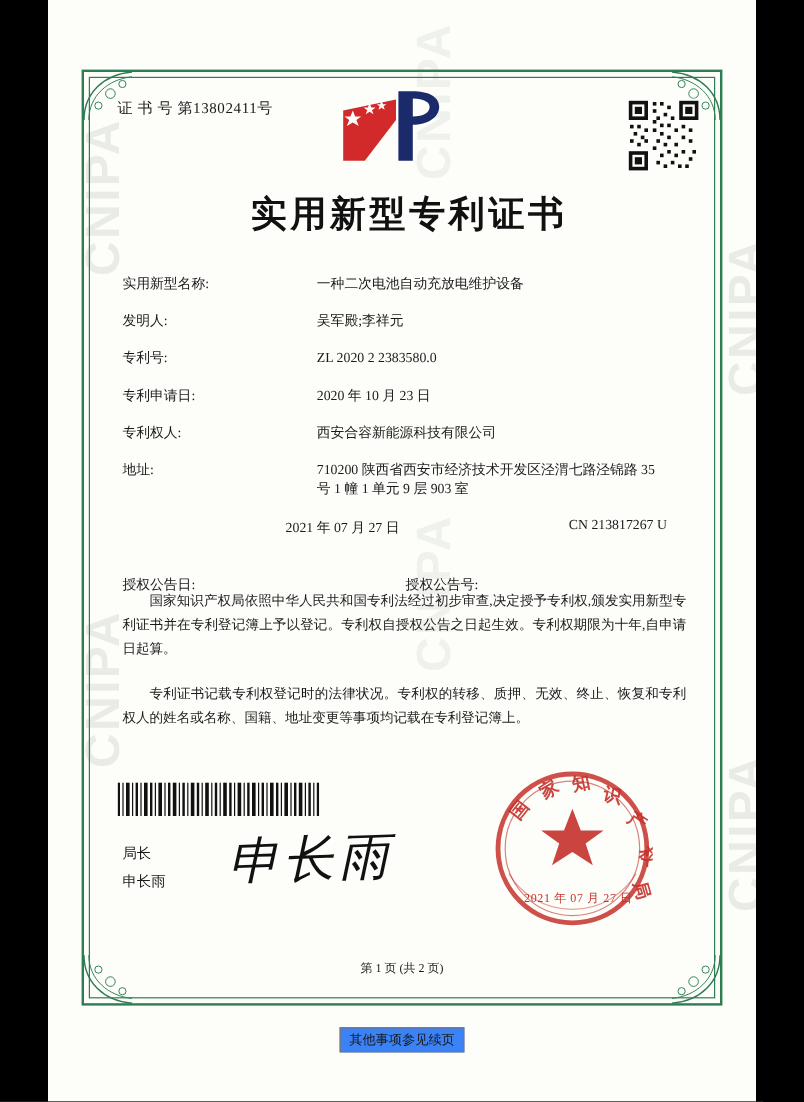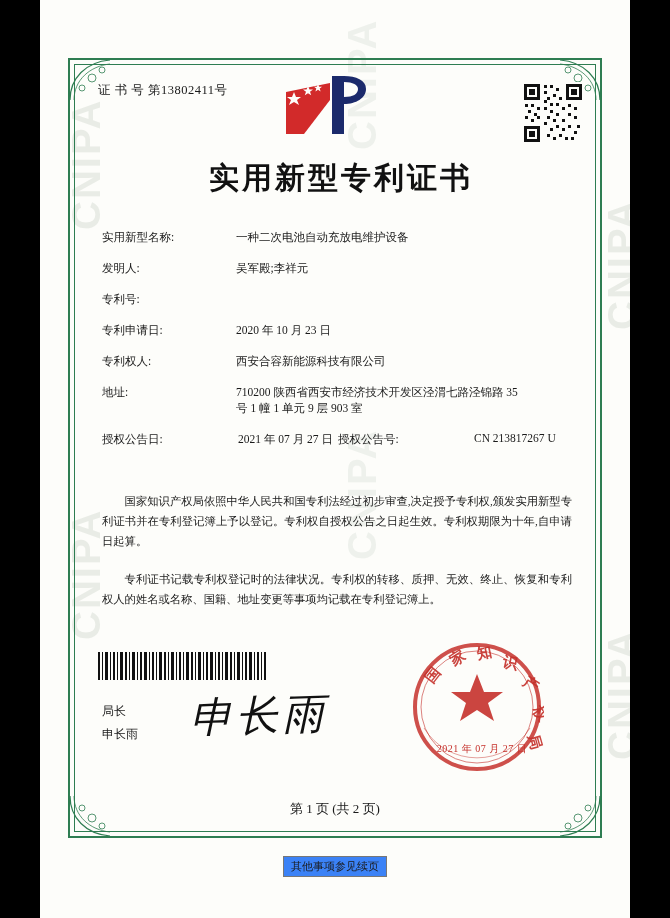--- a/index.html
+++ b/index.html
@@ -126,20 +126,21 @@
     left: 62px;
     top: 230px;
     right: 56px;
     font-size: 11.5px;
     color: #1a1a1a;
   }
   .field-row {
     display: flex;
     margin-bottom: 15.5px;
     line-height: 1.35;
+    gap: 28px;
   }
   .f-label {
     width: 86px;
     flex: 0 0 86px;
     letter-spacing: 0px;
     white-space: nowrap;
   }
   .f-label.spread {
     display: flex;
     justify-content: space-between;
@@ -155,20 +156,21 @@
     margin-bottom: 15.5px;
   }
   .row-inline .half {
     display: flex;
     flex: 1;
   }
   .row-inline .f-label3 {
     width: 88px;
     flex: 0 0 88px;
     white-space: nowrap;
+    margin-top: 48px;
   }
 
   .para {
     position: absolute;
     left: 62px;
     right: 58px;
     font-size: 11.3px;
     line-height: 1.75;
     color: #1a1a1a;
     text-align: justify;
@@ -224,21 +226,21 @@
     font-size: 10px;
     color: #c5312b;
     letter-spacing: 0.5px;
   }
 
   .page-num {
     position: absolute;
     left: 0; right: 0;
     top: 800px;
     text-align: center;
-    font-size: 13px;
+    font-size: 10px;
     color: #1a1a1a;
   }
 
   .footnote {
     position: absolute;
     left: 50%;
     transform: translateX(-50%);
     top: 856px;
     font-size: 11px;
     color: #1a1a1a;
@@ -379,20 +381,21 @@
       <div class="field-row">
         <div class="f-label">实用新型名称:</div>
         <div class="f-value">一种二次电池自动充放电维护设备</div>
       </div>
       <div class="field-row">
         <div class="f-label spread">发明人:</div>
         <div class="f-value">吴军殿;李祥元</div>
       </div>
       <div class="field-row">
         <div class="f-label spread">专利号:</div>
+        <div class="f-value">ZL 2020 2 2383580.0</div>
       </div>
       <div class="field-row">
         <div class="f-label">专利申请日:</div>
         <div class="f-value">2020 年 10 月 23 日</div>
       </div>
       <div class="field-row">
         <div class="f-label">专利权人:</div>
         <div class="f-value">西安合容新能源科技有限公司</div>
       </div>
       <div class="field-row">

